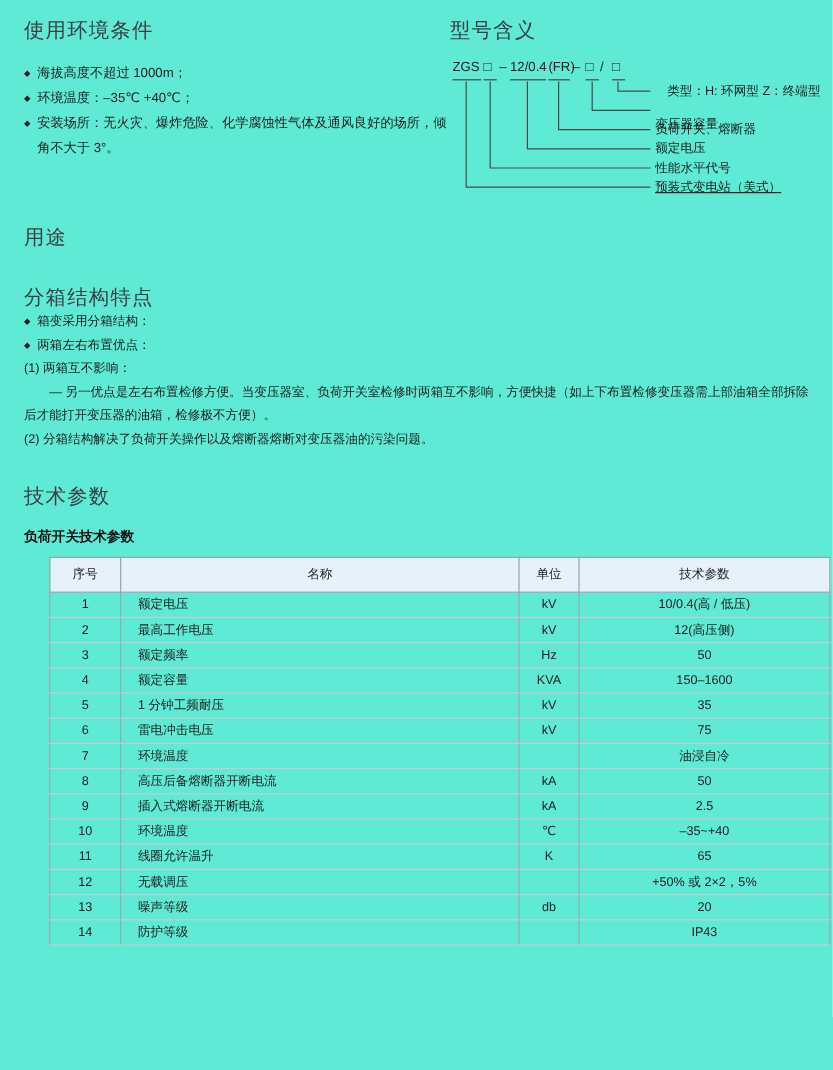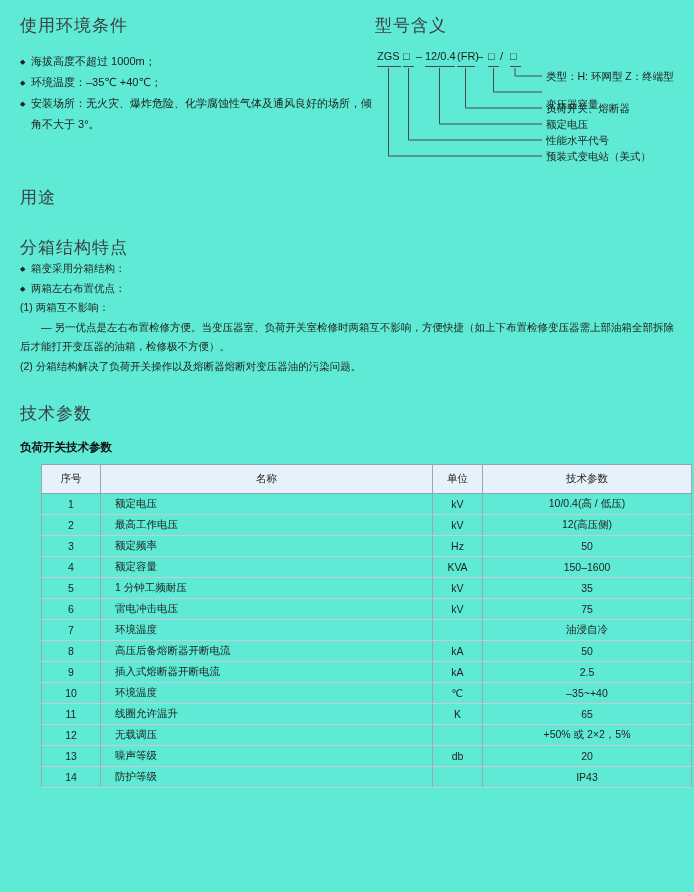--- a/index.html
+++ b/index.html
@@ -126,26 +126,26 @@
           <span class="tok" style="left: 125px; width: 7px;">/</span>
           <span class="tok u" style="left: 135px; width: 11px;">□</span>
           <svg width="318" height="118" class="dgm-svg">
             <path d="M140,18 L140,26 L167,26" fill="none" stroke="#4a4a4a" stroke-width="1"></path>
             <path d="M118.5,18 L118.5,42 L167,42" fill="none" stroke="#4a4a4a" stroke-width="1"></path>
             <path d="M90.5,18 L90.5,58 L167,58" fill="none" stroke="#4a4a4a" stroke-width="1"></path>
             <path d="M64.5,18 L64.5,74 L167,74" fill="none" stroke="#4a4a4a" stroke-width="1"></path>
             <path d="M33.5,18 L33.5,90 L167,90" fill="none" stroke="#4a4a4a" stroke-width="1"></path>
             <path d="M13.5,18 L13.5,106 L167,106" fill="none" stroke="#4a4a4a" stroke-width="1"></path>
           </svg>
-          <div class="dgm-label" style="top: 20px;">类型：H: 环网型 Z：终端型</div>
+          <div class="dgm-label" style="top: 20px; margin-left: 10px;">类型：H: 环网型 Z：终端型</div>
           <div class="dgm-label" style="top: 48px;">变压器容量</div>
           <div class="dgm-label" style="top: 52px;">负荷开关、熔断器</div>
           <div class="dgm-label" style="top: 68px;">额定电压</div>
           <div class="dgm-label" style="top: 84px;">性能水平代号</div>
-          <div class="dgm-label" style="top: 100px;">预装式变电站（美式）</div>
+          <div class="dgm-label" style="top: 100px; text-decoration: underline;">预装式变电站（美式）</div>
         </div>
     </div>
   </div>
 
   <div class="sec" style="margin-top:2px;">
     <h1 class="sec-title">用途</h1>
   </div>
 
   <div class="sec" style="margin-top:27px;">
     <h1 class="sec-title">分箱结构特点</h1>

